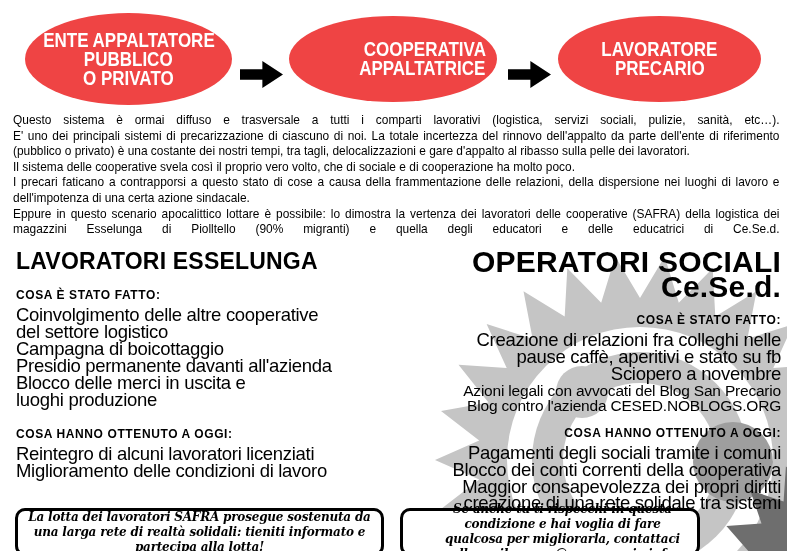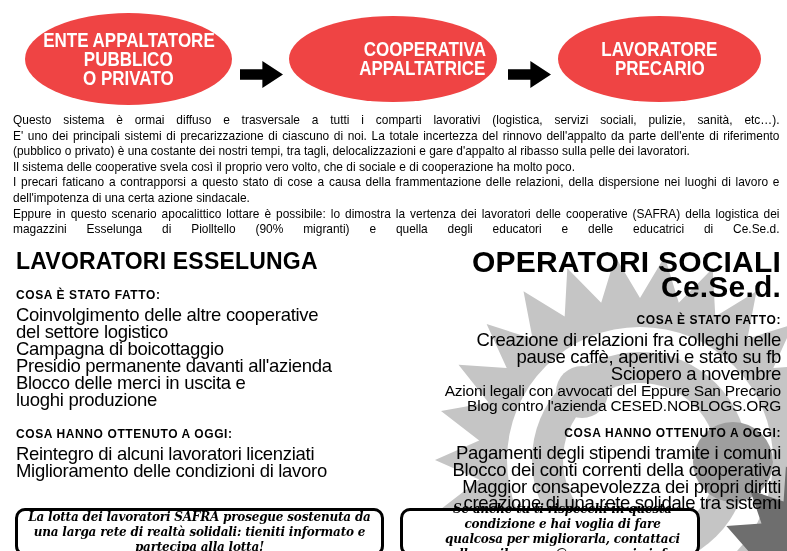--- a/index.html
+++ b/index.html
@@ -118,24 +118,24 @@
     <div class="item">Reintegro di alcuni lavoratori licenziati</div>
     <div class="item">Miglioramento delle condizioni di lavoro</div>
   </div>
 
   <div class="col right">
     <h2 class="coltitle">OPERATORI SOCIALI Ce.Se.d.</h2>
     <h3 class="subhead">COSA È STATO FATTO:</h3>
     <div class="item">Creazione di relazioni fra colleghi nelle</div>
     <div class="item">pause caffè, aperitivi e stato su fb</div>
     <div class="item">Sciopero a novembre</div>
-    <div class="item small">Azioni legali con avvocati del Eppure San Precario</div>
+    <div class="item small">Azioni legali con avvocati del Blog San Precario</div>
     <div class="item small">Blog contro l'azienda CESED.NOBLOGS.ORG</div>
     <h3 class="subhead second">COSA HANNO OTTENUTO A OGGI:</h3>
-    <div class="item">Pagamenti degli stipendi tramite i comuni</div>
+    <div class="item">Pagamenti degli sociali tramite i comuni</div>
     <div class="item">Blocco dei conti correnti della cooperativa</div>
     <div class="item">Maggior consapevolezza dei propri diritti</div>
     <div class="item">creazione di una rete solidale tra sistemi</div>
   </div>
 
   <div class="callout left-box">
     <span class="script">La lotta dei lavoratori SAFRA prosegue sostenuta da una larga rete di realtà solidali: tieniti informato e partecipa alla lotta!</span>
   </div>
   <div class="callout right-box">
     <span class="script">Se anche tu ti rispecchi in questa condizione e hai voglia di fare qualcosa per migliorarla, contattaci alla mail monza@sanprecario.info</span>

